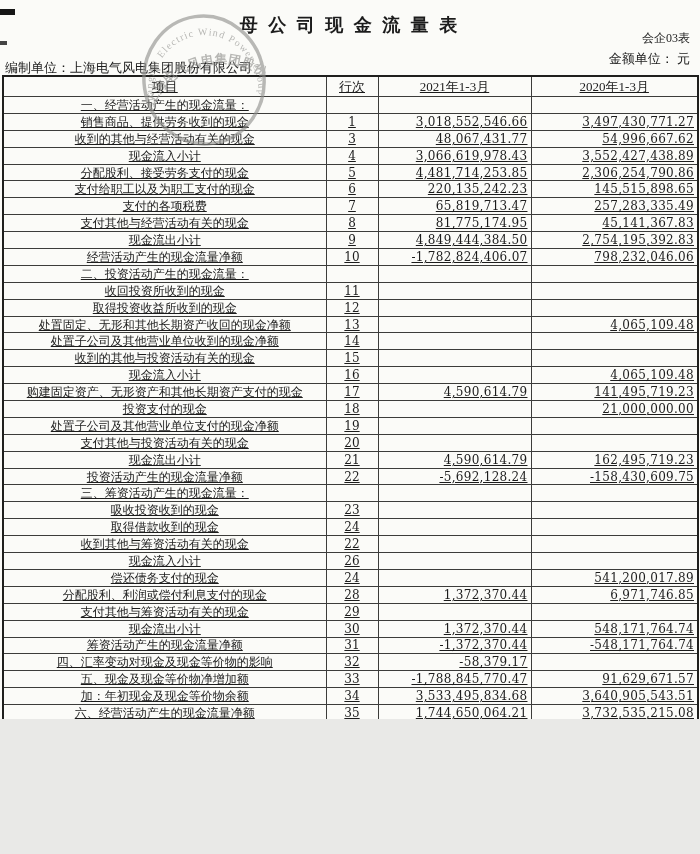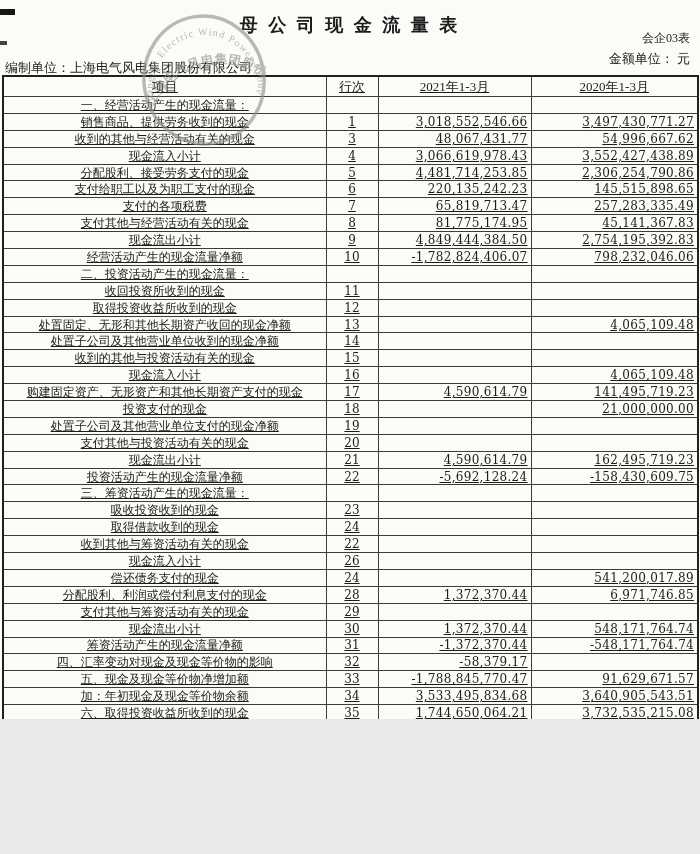--- a/index.html
+++ b/index.html
@@ -332,21 +332,21 @@
     </tr>
 
     <tr>
       <td class="c-item">加：年初现金及现金等价物余额</td>
       <td class="c-line">34</td>
       <td class="num">3,533,495,834.68</td>
       <td class="num">3,640,905,543.51</td>
     </tr>
 
     <tr>
-      <td class="c-item">六、取得投资收益所收到的现金</td>
+      <td class="c-item">六、经营活动产生的现金流量净额</td>
       <td class="c-line">35</td>
       <td class="num">1,744,650,064.21</td>
       <td class="num">3,732,535,215.08</td>
     </tr>
   </tbody>
   </table>
 
   <svg class="chop" viewBox="0 0 132 140">
     <ellipse class="ring" cx="66" cy="70" rx="60" ry="64" fill="none" stroke-width="3.5"></ellipse>
     <path id="ringPath" d="M 14,92 A 53,56 0 1 1 118,92" fill="none"></path>

